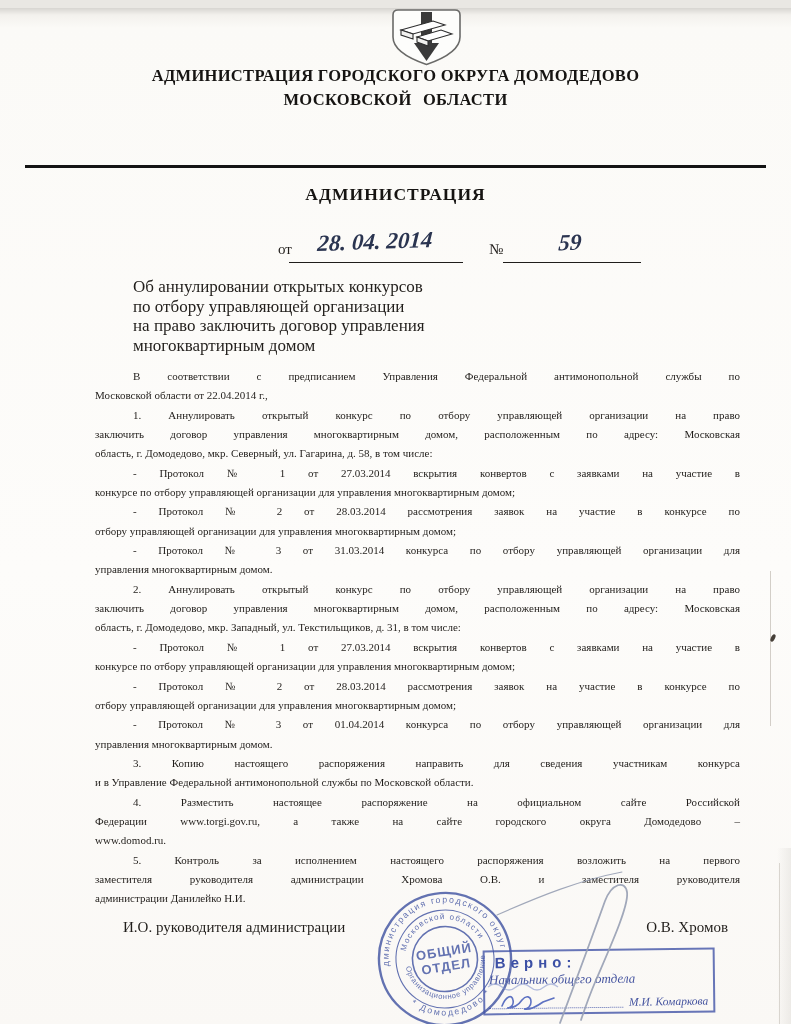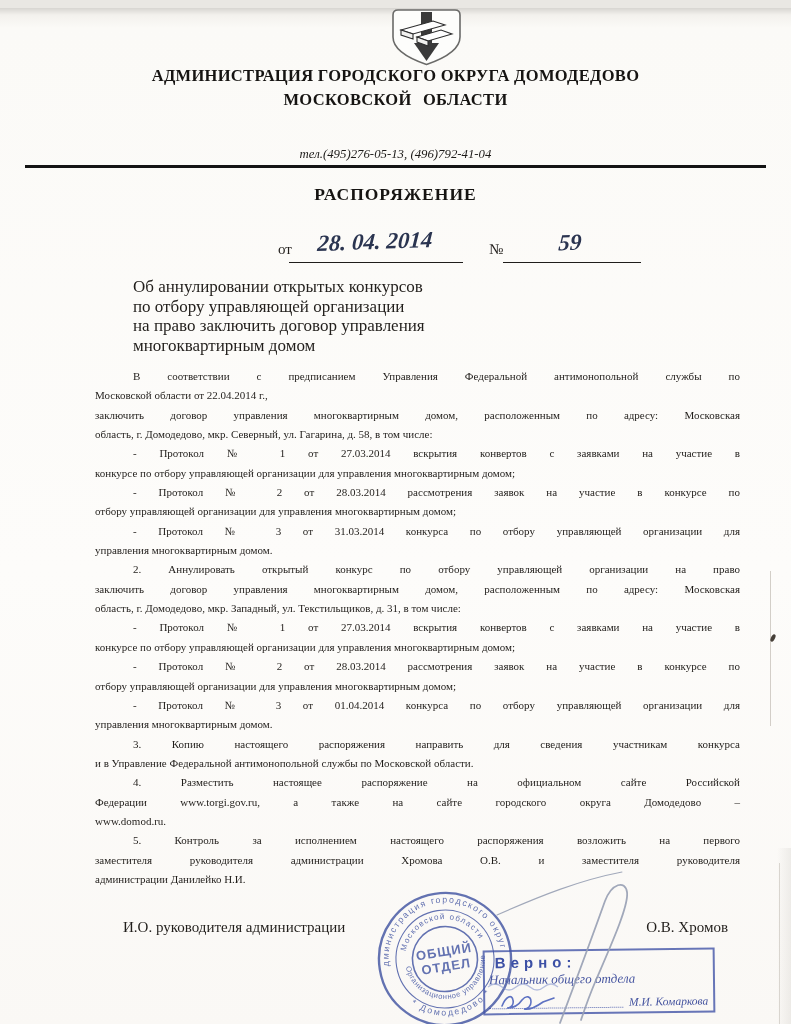--- a/index.html
+++ b/index.html
@@ -60,24 +60,23 @@
     <g stroke="#2e2e2e" stroke-width="1.1">
       <polygon points="10,21 42,12 54,16 22,25" fill="#ffffff"></polygon>
       <polygon points="10,21 22,25 22,30 10,26" fill="#f1f1ef"></polygon>
       <polygon points="26,28 50,21 61,25 37,32" fill="#ffffff"></polygon>
       <polygon points="26,28 37,32 37,37 26,33" fill="#f1f1ef"></polygon>
     </g>
   </svg>
 
   <div class="abs center org-line" style="top:58px;">АДМИНИСТРАЦИЯ ГОРОДСКОГО ОКРУГА ДОМОДЕДОВО</div>
   <div class="abs center org-line org-line2" style="top:82px;">МОСКОВСКОЙ ОБЛАСТИ</div>
-  <div class="abs center addr" style="top:139px;">тел.(495)276-05-13, (496)792-41-04</div>
   <div class="abs rule" style="top:157px;"></div>
 
-  <div class="abs center doc-title" style="top:176px;">РАСПОРЯЖЕНИЕ</div>
+  <div class="abs center doc-title" style="top:176px;">АДМИНИСТРАЦИЯ</div>
 
   <span class="abs dn-label" style="left:278px;top:233px;text-align:right;">от</span>
   <div class="abs hand" style="left:291px;top:221px;width:168px;text-align:center;">28. 04. 2014</div>
   <div class="abs uline" style="left:289px;top:254px;width:174px;"></div>
   <span class="abs dn-label" style="left:489px;top:233px;">№</span>
   <div class="abs hand" style="left:505px;top:222px;width:130px;text-align:center;">59</div>
   <div class="abs uline" style="left:503px;top:254px;width:138px;"></div>
 
   <div id="subject-block" class="abs" style="left:133px;top:269px;width:340px;">
       <div class="subject-line">Об аннулировании открытых конкурсов</div>
@@ -85,20 +84,21 @@
       <div class="subject-line">на право заключить договор управления</div>
       <div class="subject-line">многоквартирным домом</div>
     </div>
 
   <div id="body-block" class="abs" style="left:95px;top:359px;width:645px;">
       <div class="paragraph">
         <div class="bline first just">В соответствии  с предписанием Управления Федеральной антимонопольной службы по</div>
         <div class="bline last">Московской области от  22.04.2014 г.,</div>
       </div>
       <div class="paragraph">
+        <div class="bline first just">1. Аннулировать  открытый  конкурс  по  отбору  управляющей  организации  на  право</div>
         <div class="bline just">заключить договор управления многоквартирным домом, расположенным по адресу: Московская</div>
         <div class="bline last">область, г. Домодедово, мкр. Северный, ул. Гагарина, д. 58, в том числе:</div>
       </div>
       <div class="paragraph">
         <div class="bline first just">- Протокол  №  1  от  27.03.2014  вскрытия  конвертов  с  заявками  на  участие  в</div>
         <div class="bline last">конкурсе по отбору управляющей организации для управления многоквартирным домом;</div>
       </div>
       <div class="paragraph">
         <div class="bline first just">- Протокол   № 2 от 28.03.2014 рассмотрения заявок   на участие в конкурсе по</div>
         <div class="bline last">отбору управляющей организации для управления многоквартирным домом;</div>

